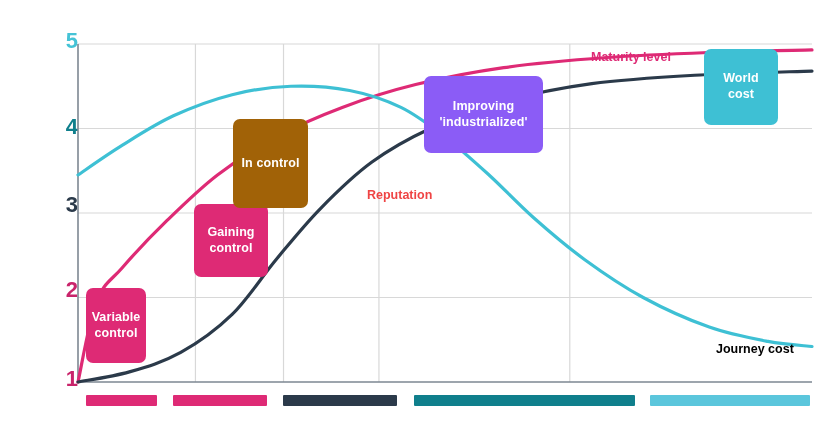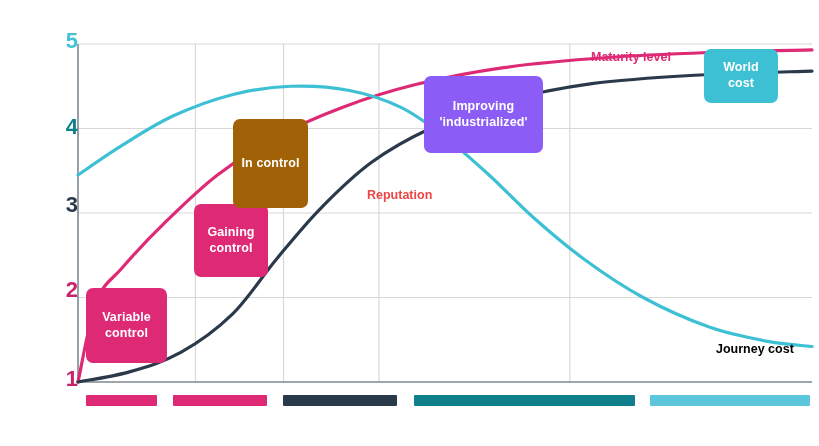--- a/index.html
+++ b/index.html
@@ -53,21 +53,21 @@
         <line x1="78" y1="382" x2="812" y2="382" stroke="#7d8792" stroke-width="1.6"></line>
       </g>
     <g id="series-layer">
         <path d="M 78 382 C 81.06 368.62, 89.01 320.74, 96.35 301.73 C 103.69 282.71, 110.42 281.30, 122.04 267.93 C 133.66 254.55, 150.18 236.94, 166.08 221.45 C 181.98 205.96, 199.11 189.06, 217.46 174.97 C 235.81 160.89, 255.38 148.22, 276.18 136.95 C 296.98 125.68, 319.00 116.11, 342.24 107.38 C 365.48 98.64, 388.73 91.18, 415.64 84.56 C 442.55 77.94, 471.91 72.17, 503.72 67.66 C 535.53 63.15, 572.23 60.06, 606.48 57.52 C 640.73 54.98, 674.99 53.72, 709.24 52.45 C 743.49 51.18, 794.87 50.34, 812.00 49.92" fill="none" stroke="#de2a75" stroke-width="3.2" stroke-linecap="round"></path>
         <path d="M 78 382 C 86.56 380.31, 112.25 376.79, 129.38 371.86 C 146.51 366.93, 163.63 362.00, 180.76 352.43 C 197.89 342.85, 216.24 329.89, 232.14 314.40 C 248.04 298.91, 261.50 277.08, 276.18 259.47 C 290.86 241.87, 304.32 224.97, 320.22 208.78 C 336.12 192.58, 353.25 175.68, 371.60 162.30 C 389.95 148.92, 408.30 138.64, 430.32 128.50 C 452.34 118.36, 476.81 108.92, 503.72 101.46 C 530.63 94.00, 559.99 88.08, 591.80 83.71 C 623.61 79.35, 657.86 77.38, 694.56 75.27 C 731.26 73.15, 792.43 71.74, 812.00 71.04" fill="none" stroke="#2b3a4a" stroke-width="3.2" stroke-linecap="round"></path>
         <path d="M 78 174.975 C 85.34 170.05, 106.14 155.26, 122.04 145.40 C 137.94 135.54, 155.07 124.27, 173.42 115.82 C 191.77 107.37, 212.57 99.63, 232.14 94.70 C 251.71 89.77, 271.29 86.95, 290.86 86.25 C 310.43 85.55, 331.23 86.95, 349.58 90.47 C 367.93 94.00, 385.06 99.63, 400.96 107.38 C 416.86 115.12, 430.32 125.68, 445.00 136.95 C 459.68 148.22, 474.36 161.60, 489.04 174.97 C 503.72 188.35, 517.18 203.14, 533.08 217.22 C 548.98 231.31, 566.11 246.10, 584.46 259.47 C 602.81 272.85, 622.38 286.23, 643.18 297.50 C 663.98 308.77, 688.44 319.75, 709.24 327.07 C 730.04 334.40, 750.83 338.20, 767.96 341.44 C 785.09 344.68, 804.66 345.66, 812.00 346.51" fill="none" stroke="#3ec0d4" stroke-width="3.2" stroke-linecap="round"></path>
       </g>
   </svg>
 
   <div id="boxes">
-      <div class="boxlbl" style="left: 86px; top: 288px; width: 81px; height: 75px; background: rgb(222, 42, 117);">
+      <div class="boxlbl" style="left: 86px; top: 288px; width: 60px; height: 75px; background: rgb(222, 42, 117);">
         <span>
           <div>Variable</div>
           <div>control</div>
         </span>
       </div>
       <div class="boxlbl" style="left: 162px; top: 204px; width: 74px; height: 73px; background: rgb(222, 42, 117); margin-left: 32px;">
         <span>
           <div>Gaining</div>
           <div>control</div>
         </span>
@@ -76,21 +76,21 @@
         <span>
           <div>In control</div>
         </span>
       </div>
       <div class="boxlbl" style="left: 424px; top: 76px; width: 119px; height: 77px; background: #8b5cf6;">
         <span>
           <div>Improving</div>
           <div>'industrialized'</div>
         </span>
       </div>
-      <div class="boxlbl" style="left: 704px; top: 49px; width: 74px; height: 54px; background: rgb(62, 192, 212);">
+      <div class="boxlbl" style="left: 704px; top: 49px; width: 74px; height: 76px; background: rgb(62, 192, 212);">
         <span>
           <div>World</div>
           <div>cost</div>
         </span>
       </div>
     </div>
   <div id="labels">
       <div class="serieslbl" style="left: 555px; top: 50px; color: rgb(222, 42, 117);">Maturity level</div>
       <div class="serieslbl" style="left: 331px; top: 188px; color: #ef4444;">Reputation</div>
       <div class="serieslbl" style="left: 680px; top: 342px; color: #000000;">Journey cost</div>

